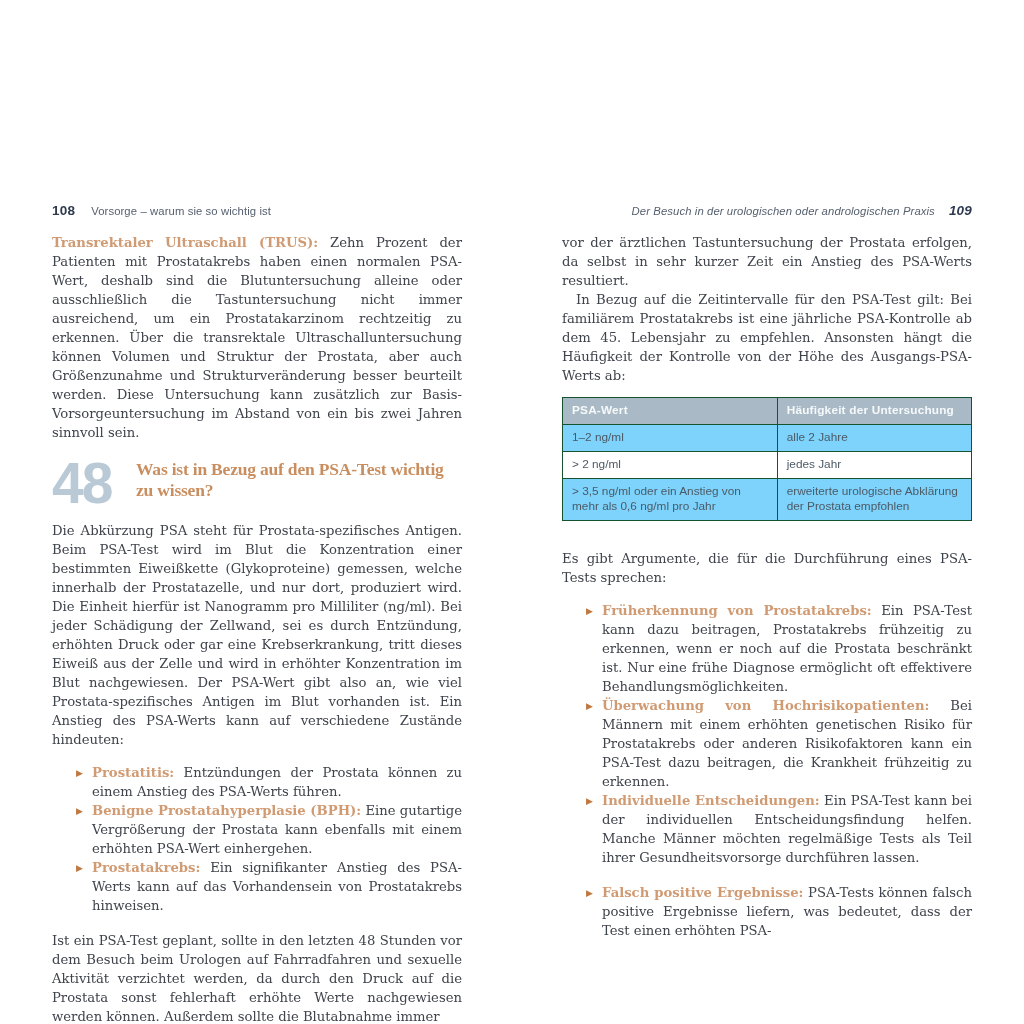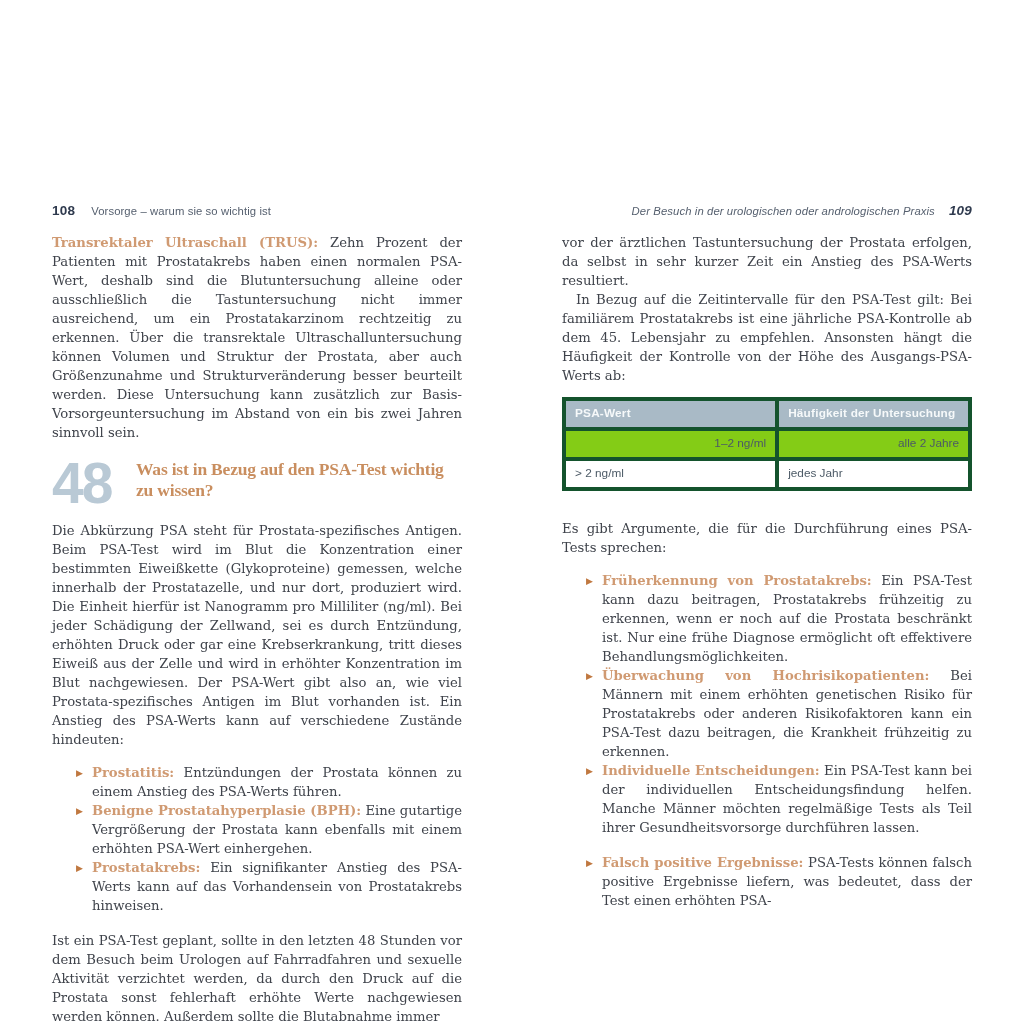--- a/index.html
+++ b/index.html
@@ -43,25 +43,25 @@
   .blabel { color:#d09a72; font-weight:600; }
   .mt16 { margin-top:16px; }
   .mt20 { margin-top:20px; }
   .mt28 { margin-top:28px; }
   .indent-first { text-indent:14px; }
 
   
   table.psa { width:100%; border-collapse:collapse; margin-top:12px;
               font-family:"Liberation Sans",sans-serif; font-size:11.8px; line-height:15px;
               color:#4c5a66; text-align:left; }
-  table.psa th, table.psa td { border:4px solid #14532d; padding:5px 9px 6px 9px;
+  table.psa th, table.psa td { border:1px solid #14532d; padding:5px 9px 6px 9px;
               vertical-align:middle; font-weight:400; }
   table.psa th { background:#a9bac6; color:#f6f9fa; font-weight:700; letter-spacing:0.2px; }
   table.psa col.c1 { width:52.5%; }
-  table.psa tr.alt td { background:#84cc16;text-align:right; }
+  table.psa tr.alt td { background:#7dd3fc; }
 </style>
 </head>
 <body>
 
 <div class="canvas">
 
   <div class="running-head rh-left">
     <span class="page-num">108</span>
     <span class="rh-title">Vorsorge – warum sie so wichtig ist</span>
   </div>
@@ -118,20 +118,24 @@
       </thead>
       <tbody>
         <tr class="alt">
           <td>1–2 ng/ml</td>
           <td>alle 2 Jahre</td>
         </tr>
         <tr>
           <td>&gt; 2 ng/ml</td>
           <td>jedes Jahr</td>
         </tr>
+        <tr class="alt">
+          <td>&gt; 3,5 ng/ml oder ein Anstieg von mehr als 0,6 ng/ml pro Jahr</td>
+          <td>erweiterte urologische Abklärung der Prostata empfohlen</td>
+        </tr>
       </tbody>
     </table>
 
     <p class="para mt28">Es gibt Argumente, die für die Durchführung eines PSA-Tests sprechen:</p>
 
     <div class="blist">
       <div class="bullet">
         <span class="tri">▶</span><span class="blabel">Früherkennung von Prostatakrebs:</span><span> Ein PSA-Test kann dazu beitragen, Prostatakrebs frühzeitig zu erkennen, wenn er noch auf die Prostata beschränkt ist. Nur eine frühe Diagnose ermöglicht oft effektivere Behandlungsmöglichkeiten.</span>
       </div>
       <div class="bullet">

